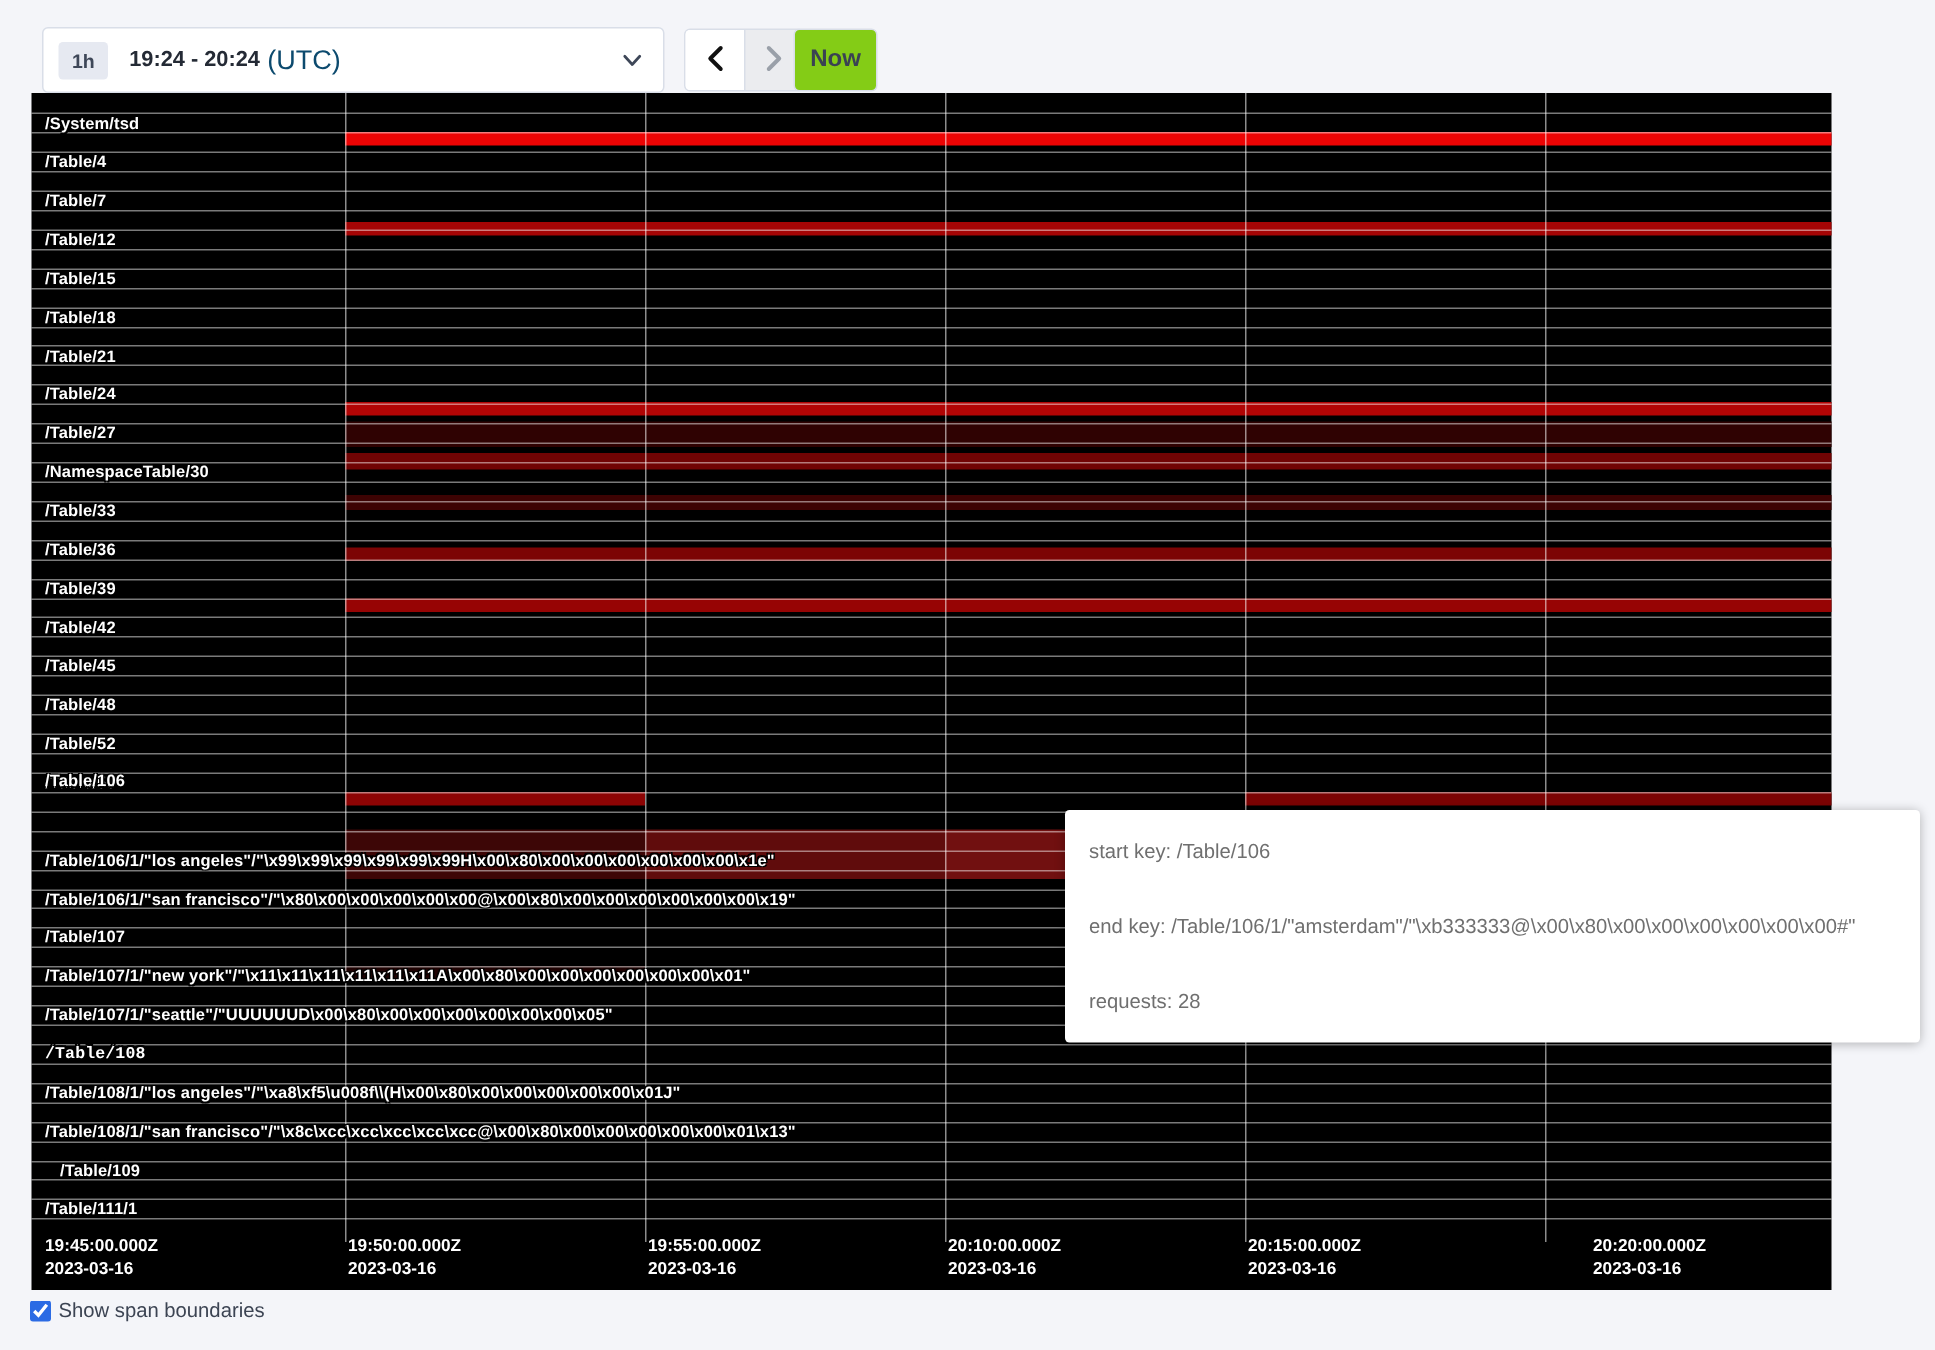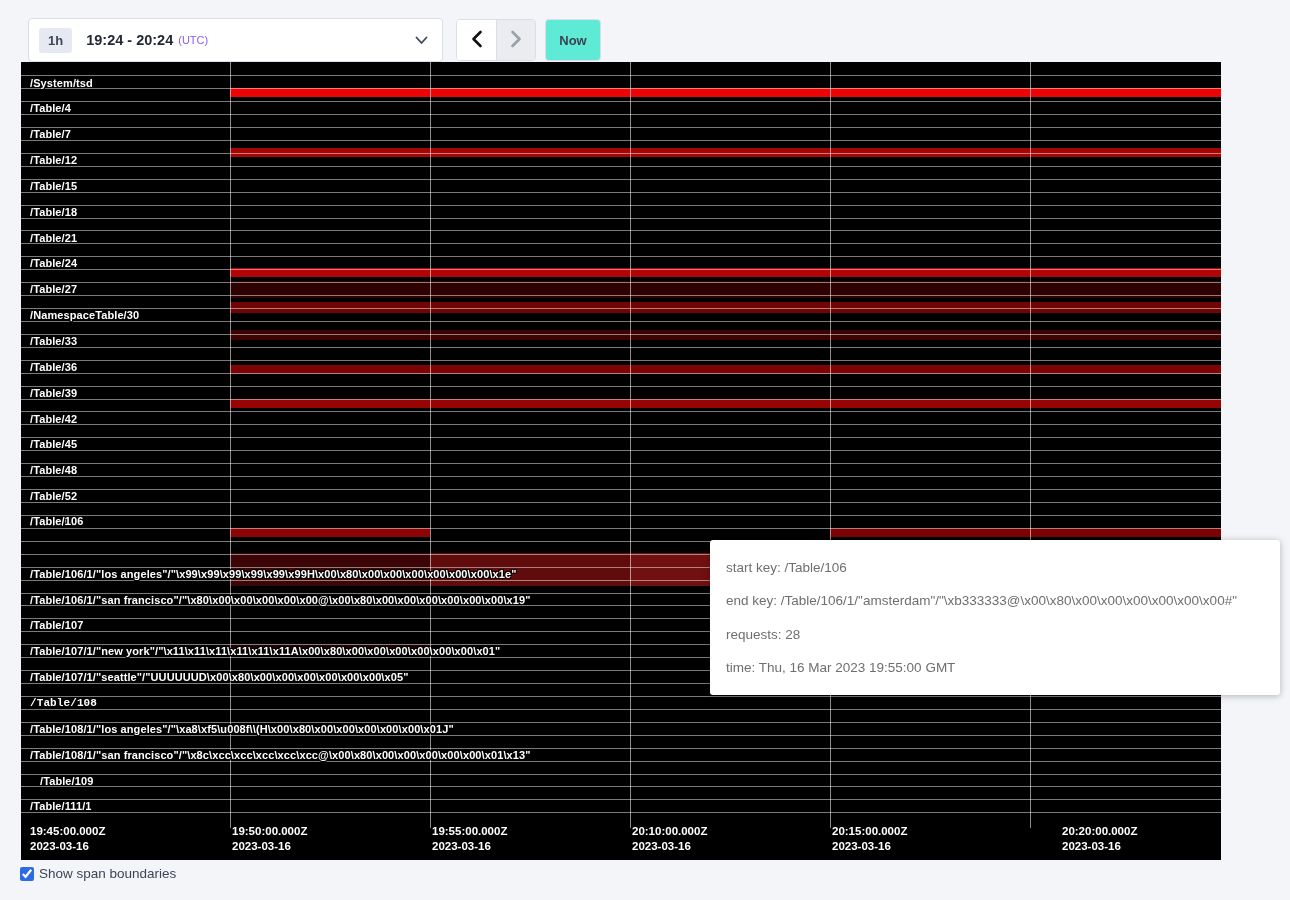--- a/index.html
+++ b/index.html
@@ -8,31 +8,31 @@
   .page { position:relative; width:1290px; height:860px; }
 
   
   .toolbar { position:absolute; left:0; top:0; width:100%; height:62px; }
   .time-select { position:absolute; left:28px; top:18px; width:415px; height:44px;
     background:#fff; border:1px solid #d9dee8; border-radius:4px;
     display:flex; align-items:center; padding:0 14px 0 10px; cursor:pointer; }
   .range-badge { background:#e6e9f1; color:#3e4758; font-size:13px; font-weight:700;
     padding:5px 9px; border-radius:3px; margin-right:14px; }
   .range-text { font-size:14.5px; font-weight:700; color:#242a35; }
-  .range-tz { font-size:11px; color:#8b5cf6; margin-left:5px; font-weight:400; }
+  .range-tz { font-size:18px; color:#0c4a6e; margin-left:5px; font-weight:400; }
   .chev-down { margin-left:auto; display:flex; align-items:center; }
   .pager { position:absolute; left:456px; top:19px; height:42px; display:flex;
     border:1px solid #d9dee8; border-radius:4px; overflow:hidden; background:#fff; }
   .pager-btn { width:39px; height:100%; display:flex; align-items:center; justify-content:center;
     background:#fff; border:none; cursor:pointer; }
   .pager-btn.disabled { background:#ebecef; cursor:default; }
   .pager-btn + .pager-btn { border-left:1px solid #d9dee8; }
-  .now-btn { position:absolute; left:545px; top:19px; width:56px; height:42px;
-    background:#5eead4; border:1px solid #d9dee8; border-radius:4px;
-    font-size:13px; font-weight:700; color:#3a4253; cursor:pointer;
+  .now-btn { position:absolute; left:529px; top:19px; width:56px; height:42px;
+    background:#84cc16; border:1px solid #d9dee8; border-radius:4px;
+    font-size:16px; font-weight:700; color:#3a4253; cursor:pointer;
     font-family:"Liberation Sans", sans-serif; }
 
   
   .chart { position:absolute; left:21px; top:62px; width:1200px; height:798px;
     background:#000; cursor:crosshair; }
   .band-seg { position:absolute; }
   .hline { position:absolute; left:0; width:100%; height:1px;
     background:rgba(255,255,255,0.48); }
   .vline { position:absolute; top:0; width:1px; height:766px;
     background:rgba(255,255,255,0.55); }
@@ -230,21 +230,20 @@
           <div>20:20:00.000Z</div>
           <div>2023-03-16</div>
         </div>
       </div>
   </div>
 
   <div class="tooltip">
     <div>start key: /Table/106</div>
     <div>end key: /Table/106/1/"amsterdam"/"\xb333333@\x00\x80\x00\x00\x00\x00\x00\x00#"</div>
     <div>requests: 28</div>
-    <div>time: Thu, 16 Mar 2023 19:55:00 GMT</div>
   </div>
 
   <label class="footer">
     <input type="checkbox" checked="" style="">
     <span>Show span boundaries</span>
   </label>
 
 </div>
 
 </body></html>

